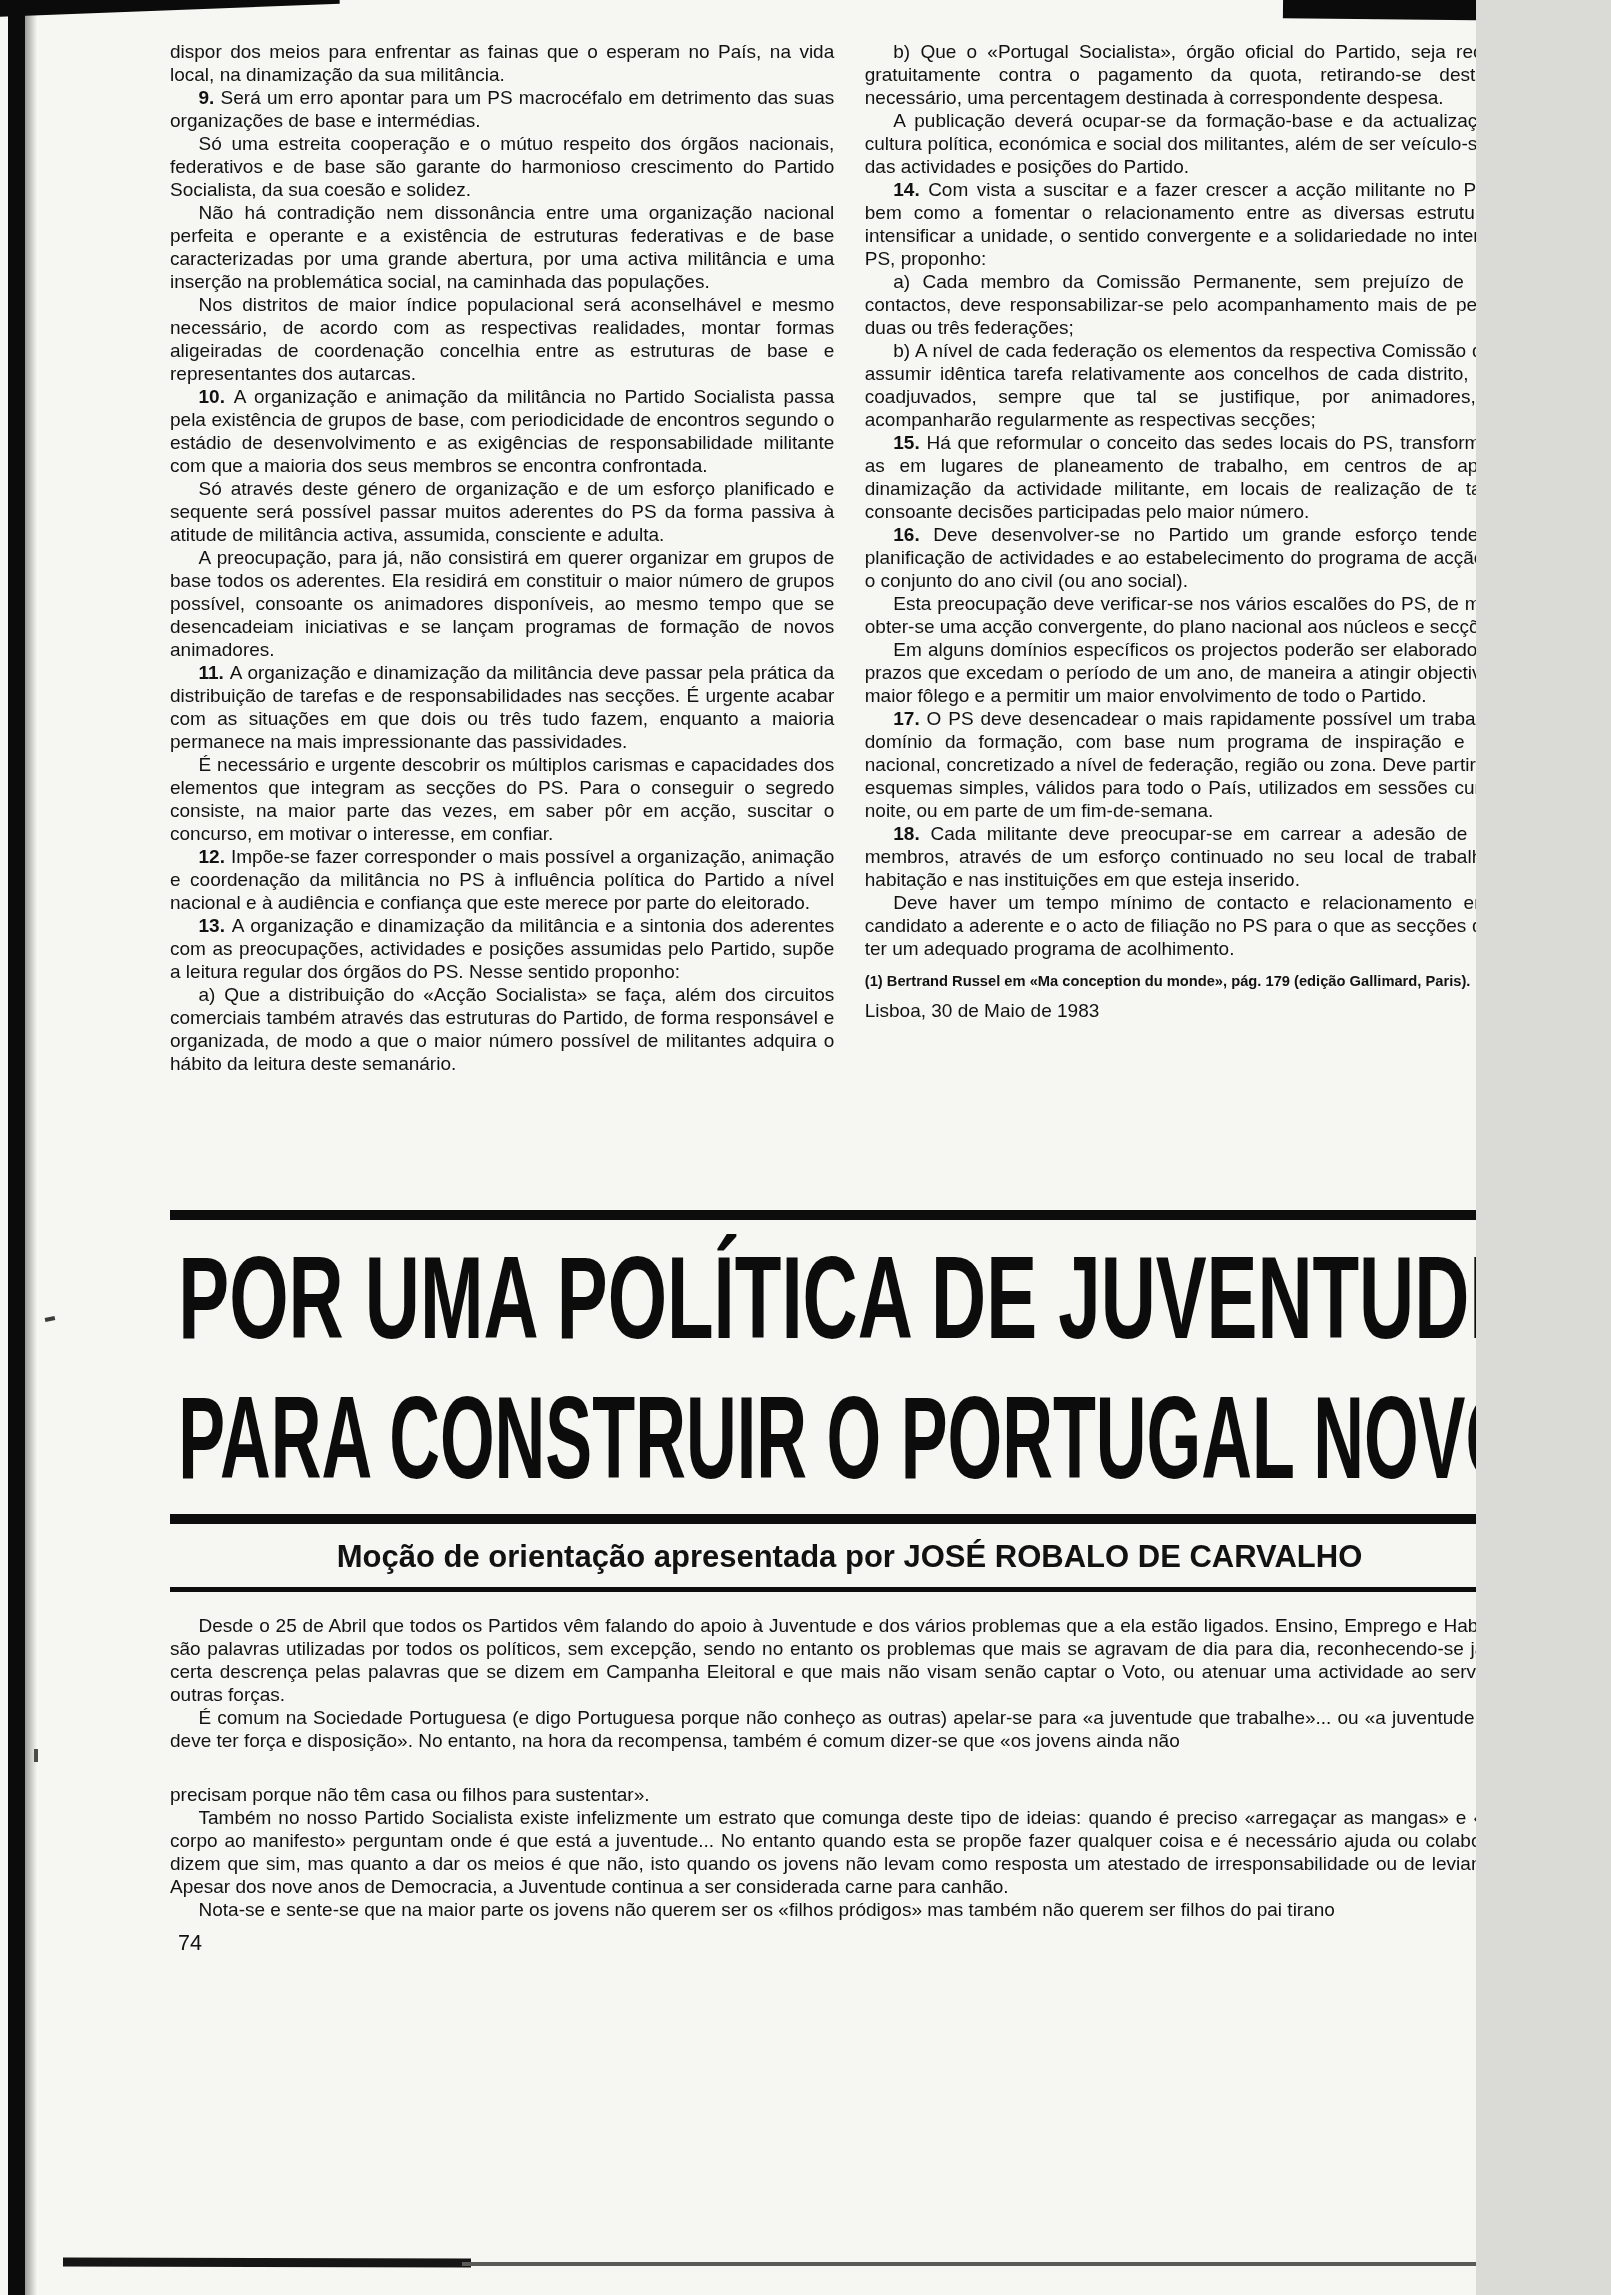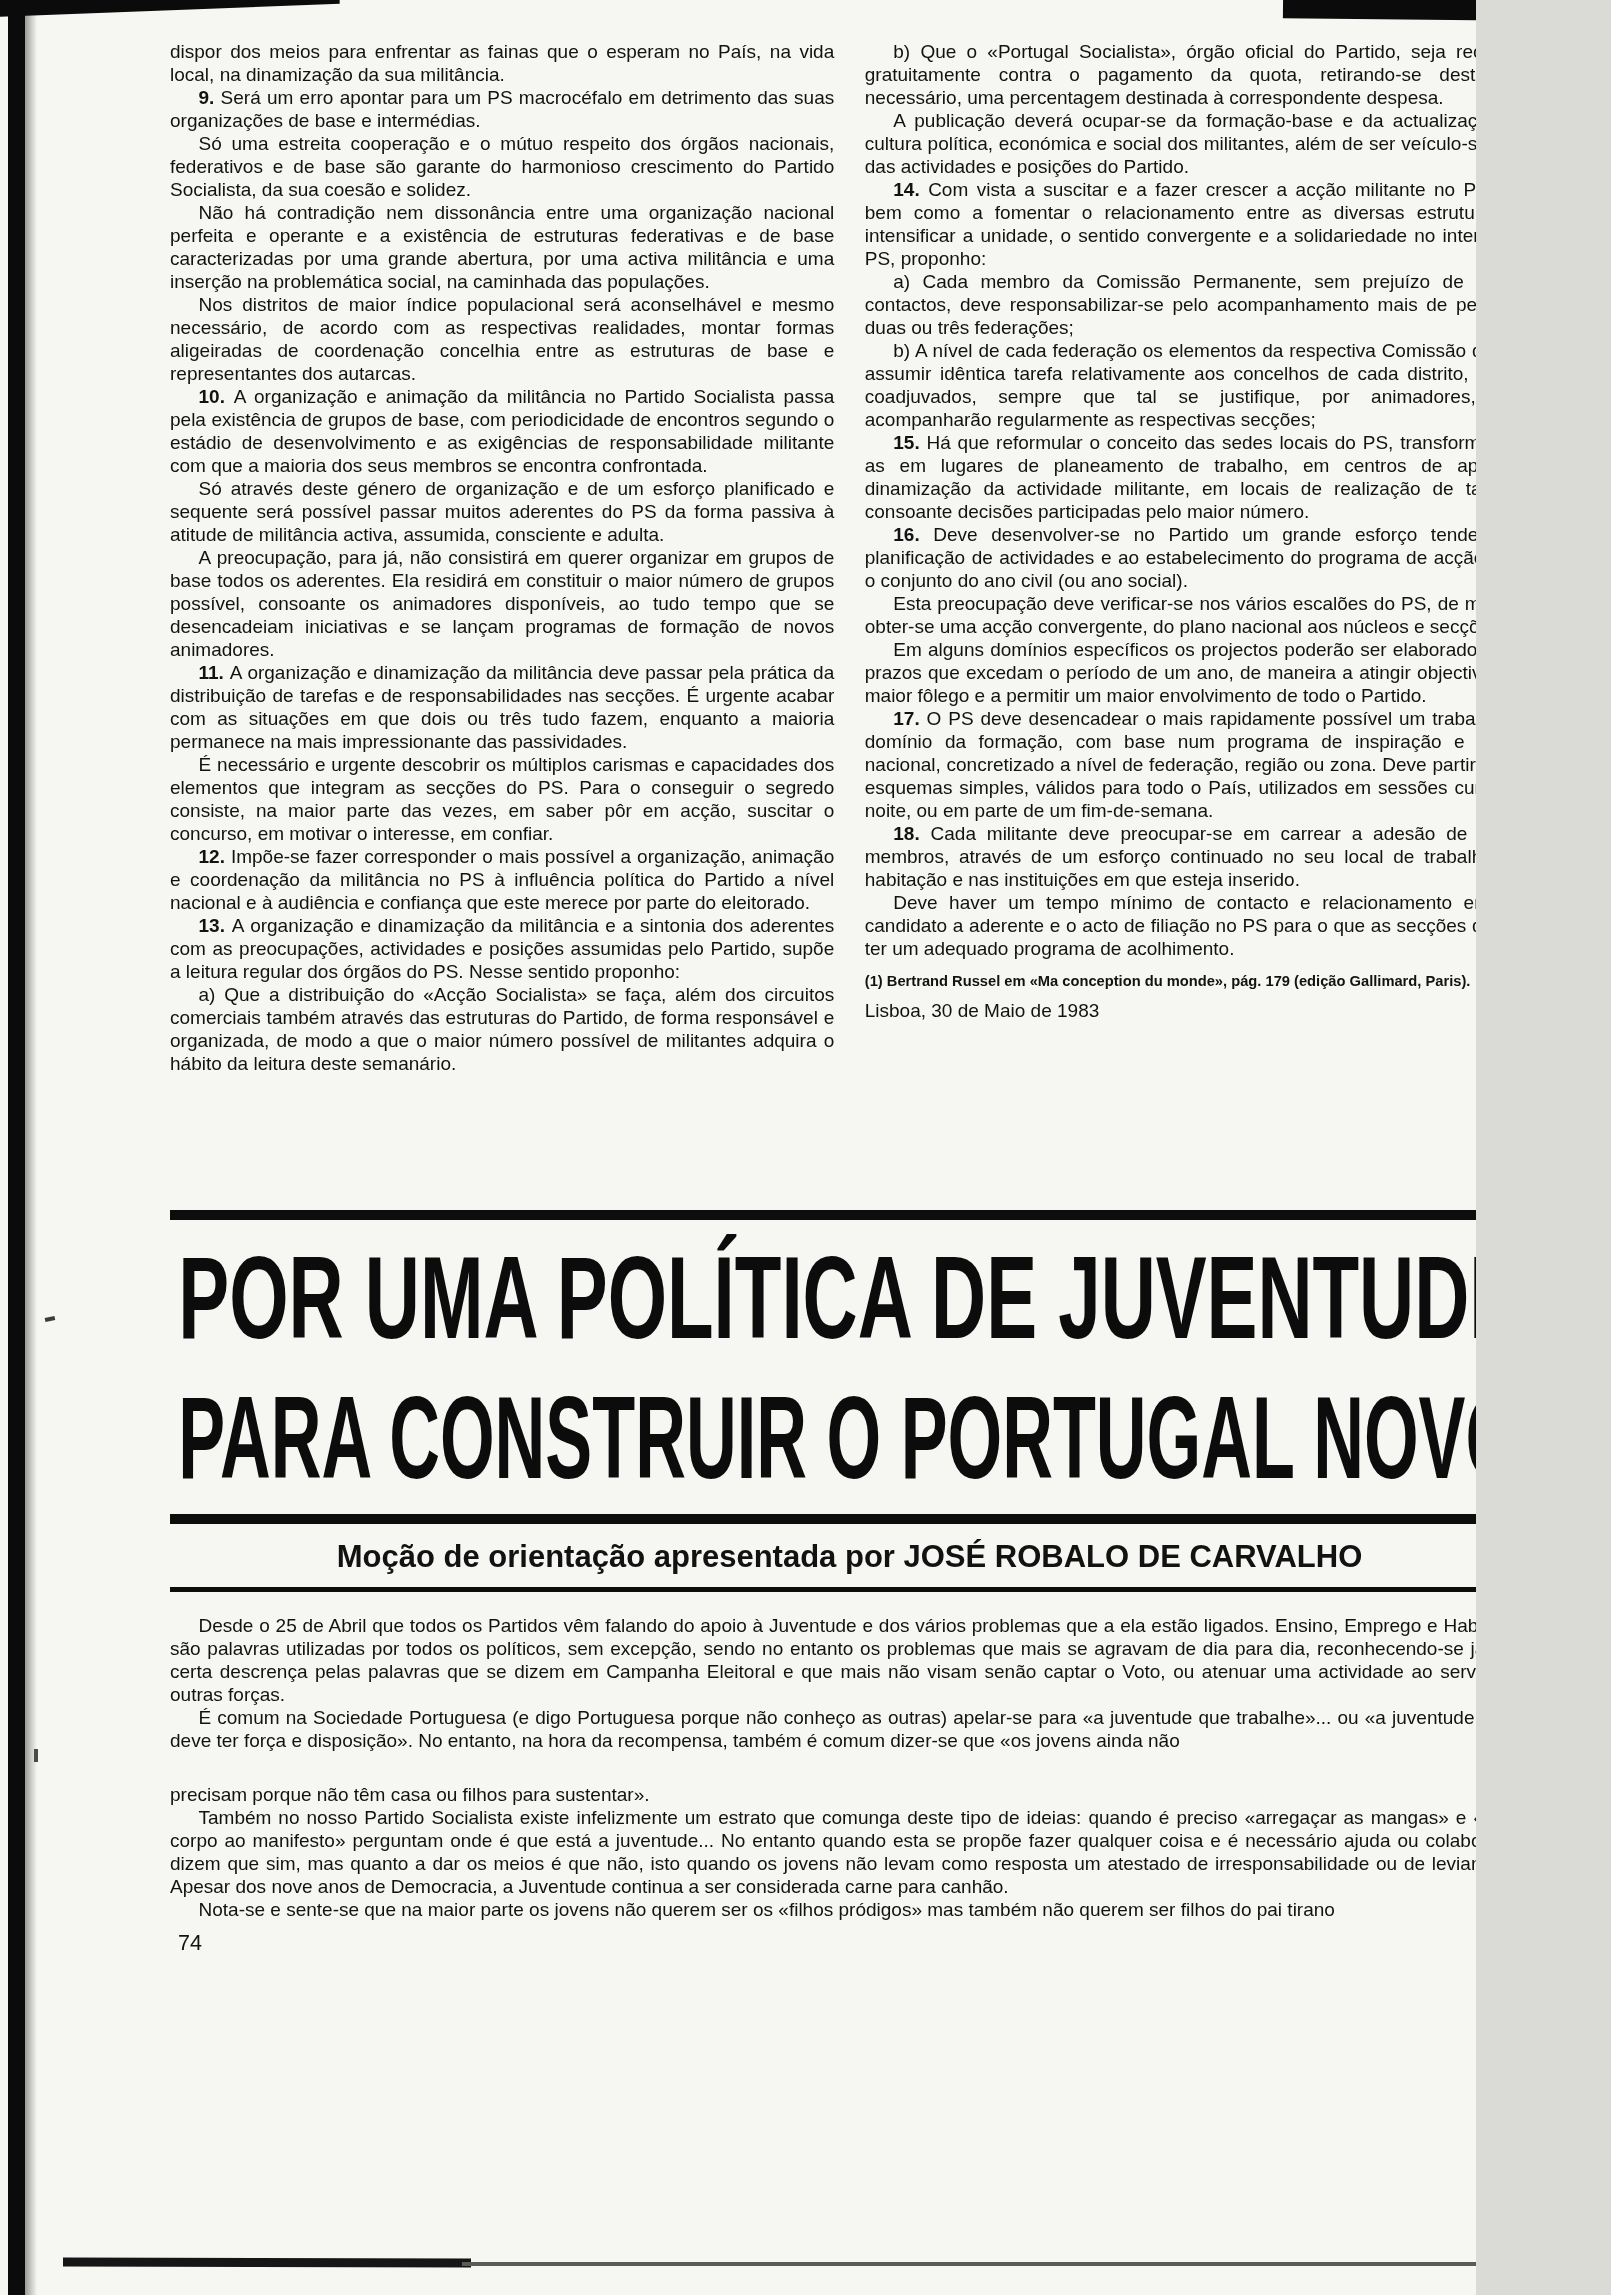--- a/index.html
+++ b/index.html
@@ -80,21 +80,21 @@
 
   <div class="cols top-cols">
     <div class="col">
         <p class="para noindent">dispor dos meios para enfrentar as fainas que o esperam no País, na vida local, na dinamização da sua militância.</p>
         <p class="para"><b>9. </b>Será um erro apontar para um PS macrocéfalo em detrimento das suas organizações de base e intermédias.</p>
         <p class="para">Só uma estreita cooperação e o mútuo respeito dos órgãos nacionais, federativos e de base são garante do harmonioso crescimento do Partido Socialista, da sua coesão e solidez.</p>
         <p class="para">Não há contradição nem dissonância entre uma organização nacional perfeita e operante e a existência de estruturas federativas e de base caracterizadas por uma grande abertura, por uma activa militância e uma inserção na problemática social, na caminhada das populações.</p>
         <p class="para">Nos distritos de maior índice populacional será aconselhável e mesmo necessário, de acordo com as respectivas realidades, montar formas aligeiradas de coordenação concelhia entre as estruturas de base e representantes dos autarcas.</p>
         <p class="para"><b>10. </b>A organização e animação da militância no Partido Socialista passa pela existência de grupos de base, com periodicidade de encontros segundo o estádio de desenvolvimento e as exigências de responsabilidade militante com que a maioria dos seus membros se encontra confrontada.</p>
         <p class="para">Só através deste género de organização e de um esforço planificado e sequente será possível passar muitos aderentes do PS da forma passiva à atitude de militância activa, assumida, consciente e adulta.</p>
-        <p class="para">A preocupação, para já, não consistirá em querer organizar em grupos de base todos os aderentes. Ela residirá em constituir o maior número de grupos possível, consoante os animadores disponíveis, ao tudo tempo que se desencadeiam iniciativas e se lançam programas de formação de novos animadores.</p>
+        <p class="para">A preocupação, para já, não consistirá em querer organizar em grupos de base todos os aderentes. Ela residirá em constituir o maior número de grupos possível, consoante os animadores disponíveis, ao mesmo tempo que se desencadeiam iniciativas e se lançam programas de formação de novos animadores.</p>
         <p class="para"><b>11. </b>A organização e dinamização da militância deve passar pela prática da distribuição de tarefas e de responsabilidades nas secções. É urgente acabar com as situações em que dois ou três tudo fazem, enquanto a maioria permanece na mais impressionante das passividades.</p>
         <p class="para">É necessário e urgente descobrir os múltiplos carismas e capacidades dos elementos que integram as secções do PS. Para o conseguir o segredo consiste, na maior parte das vezes, em saber pôr em acção, suscitar o concurso, em motivar o interesse, em confiar.</p>
         <p class="para"><b>12. </b>Impõe-se fazer corresponder o mais possível a organização, animação e coordenação da militância no PS à influência política do Partido a nível nacional e à audiência e confiança que este merece por parte do eleitorado.</p>
         <p class="para"><b>13. </b>A organização e dinamização da militância e a sintonia dos aderentes com as preocupações, actividades e posições assumidas pelo Partido, supõe a leitura regular dos órgãos do PS. Nesse sentido proponho:</p>
         <p class="para">a) Que a distribuição do «Acção Socialista» se faça, além dos circuitos comerciais também através das estruturas do Partido, de forma responsável e organizada, de modo a que o maior número possível de militantes adquira o hábito da leitura deste semanário.</p>
       </div>
     <div class="col">
         <p class="para">b) Que o «Portugal Socialista», órgão oficial do Partido, seja recebido gratuitamente contra o pagamento da quota, retirando-se desta, se necessário, uma percentagem destinada à correspondente despesa.</p>
         <p class="para">A publicação deverá ocupar-se da formação-base e da actualização da cultura política, económica e social dos militantes, além de ser veículo-síntese das actividades e posições do Partido.</p>
         <p class="para"><b>14. </b>Com vista a suscitar e a fazer crescer a acção militante no Partido, bem como a fomentar o relacionamento entre as diversas estruturas, a intensificar a unidade, o sentido convergente e a solidariedade no interior do PS, proponho:</p>

